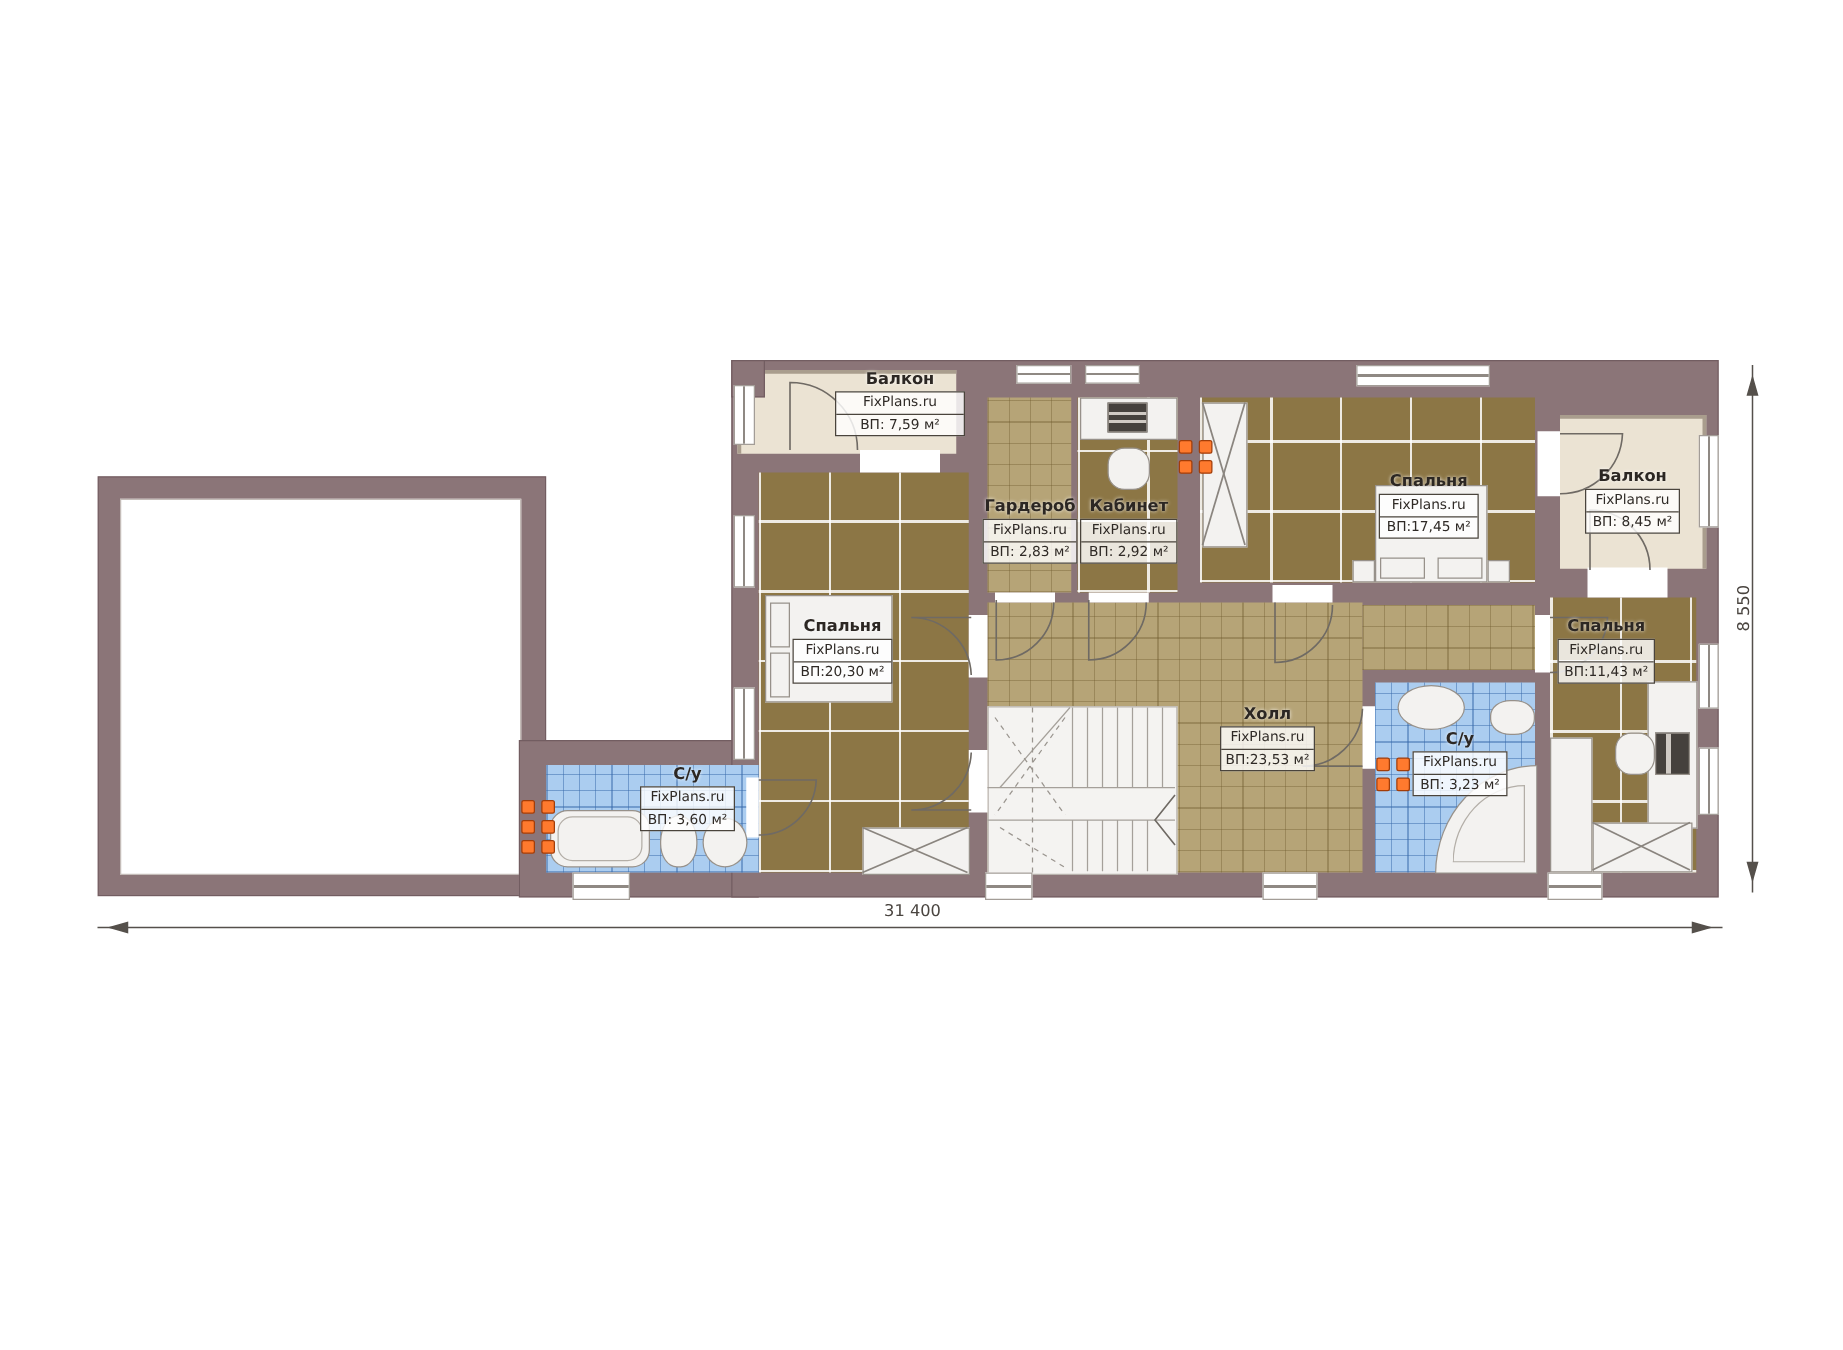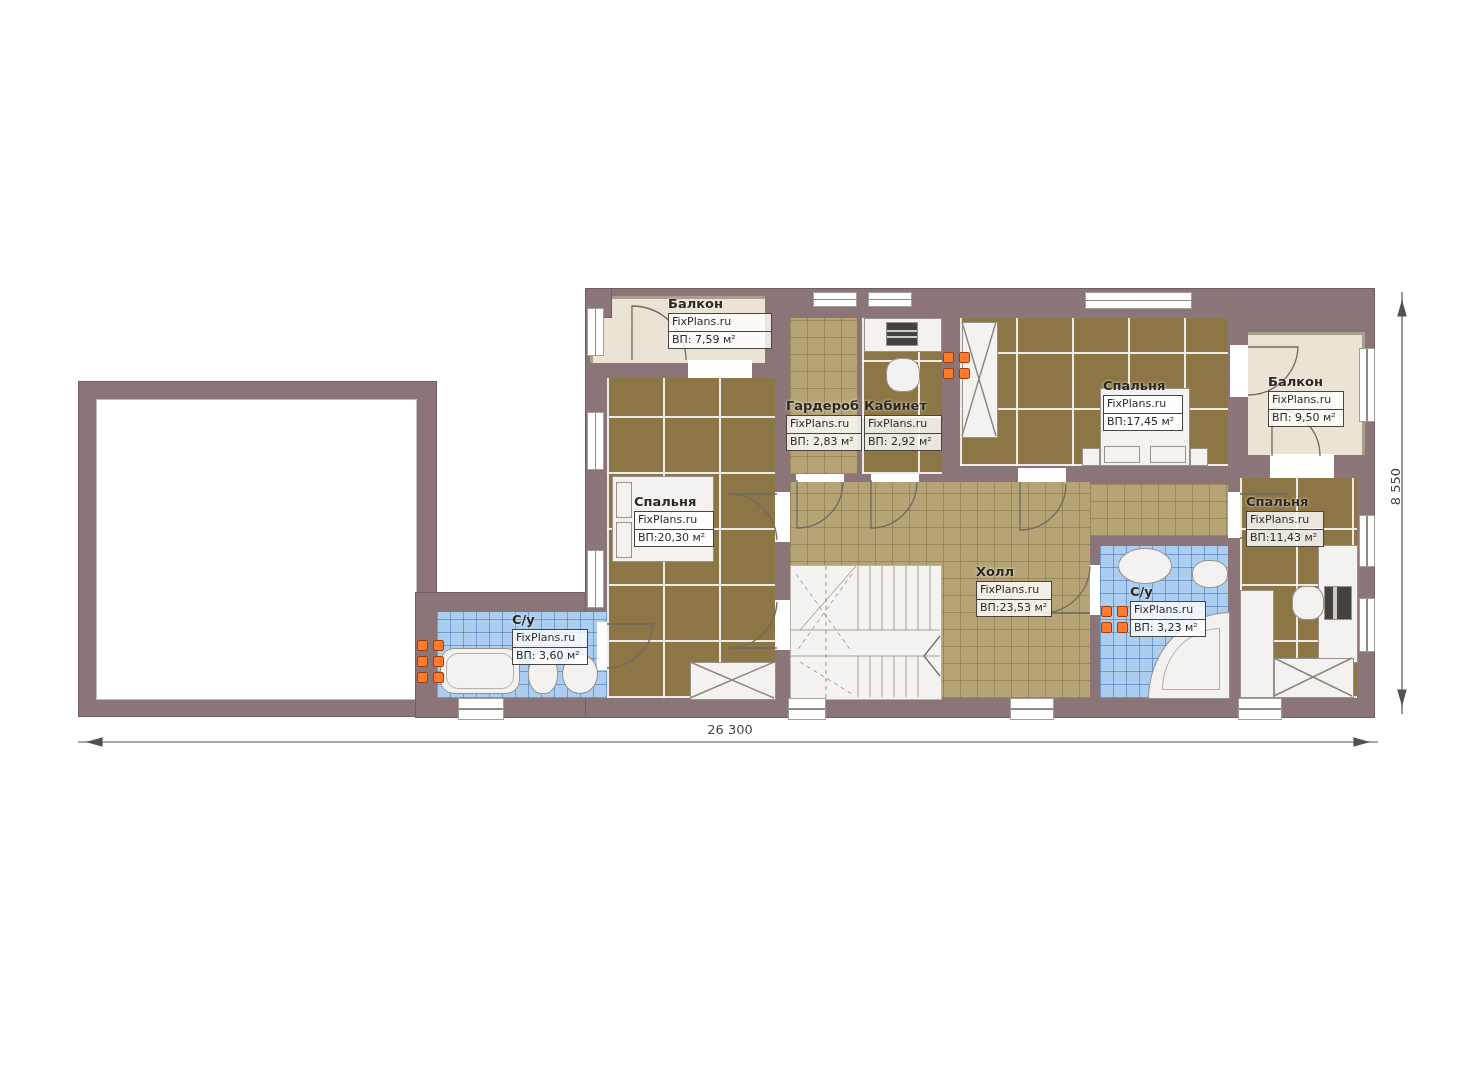--- a/index.html
+++ b/index.html
@@ -25,21 +25,21 @@
   .win{position:absolute;background:#fff;border:1px solid #a39d97;}
   .win-h{background-image:linear-gradient(to bottom,transparent 44%,#8f8983 44%,#8f8983 56%,transparent 56%);}
   .win-v{background-image:linear-gradient(to right,transparent 44%,#8f8983 44%,#8f8983 56%,transparent 56%);}
   .opening{position:absolute;background:#fff;}
   .furn{position:absolute;background:#f3f2f0;border:1px solid #97918a;}
   .furn-round{border-radius:50%;}
   .dark{background:#45413d;}
   .rad{position:absolute;display:flex;flex-direction:column;gap:5px;}
   .rad .pair{display:flex;gap:5px;}
   .rad .dot{width:9px;height:9px;border-radius:2px;background:#ff7a2e;border:1px solid #a33d08;}
-  .room-label{position:absolute;z-index:30;}
+  .room-label{position:absolute;text-align:center;z-index:30;}
   .rl-title{font-size:13px;font-weight:bold;color:#2c2username:#2c2723;color:#2c2723;margin-bottom:2px;text-shadow:0 0 3px rgba(255,255,255,.9);}
   .rl-box{background:rgba(255,255,255,.82);border:1px solid #4a443c;font-size:11px;line-height:1.15;}
   .rl-row{padding:2px 3px;white-space:nowrap;}
   .rl-row + .rl-row{border-top:1px solid #4a443c;}
   .dim-label{position:absolute;font-size:13px;color:#4a4540;z-index:25;}
   .dim-v{writing-mode:vertical-rl;transform:rotate(180deg);}
   svg.linework{position:absolute;left:0;top:0;z-index:20;pointer-events:none;}
 </style>
 </head>
 <body>
@@ -241,21 +241,21 @@
     <div class="rl-title">Спальня</div>
     <div class="rl-box">
         <div class="rl-row">FixPlans.ru</div>
     <div class="rl-row">ВП:17,45 м²</div>
       </div>
   </div>
   <div class="room-label" style="left:1268px;top:374px;width:76px;">
     <div class="rl-title">Балкон</div>
     <div class="rl-box">
         <div class="rl-row">FixPlans.ru</div>
-    <div class="rl-row">ВП: 9,50 м²</div>
+    <div class="rl-row">ВП: 8,45 м²</div>
       </div>
   </div>
   <div class="room-label" style="left:634px;top:494px;width:80px;">
     <div class="rl-title">Спальня</div>
     <div class="rl-box">
         <div class="rl-row">FixPlans.ru</div>
     <div class="rl-row">ВП:20,30 м²</div>
       </div>
   </div>
   <div class="room-label" style="left:1246px;top:494px;width:78px;">
@@ -280,16 +280,16 @@
       </div>
   </div>
   <div class="room-label" style="left:512px;top:612px;width:76px;">
     <div class="rl-title">С/у</div>
     <div class="rl-box">
         <div class="rl-row">FixPlans.ru</div>
     <div class="rl-row">ВП: 3,60 м²</div>
       </div>
   </div>
 
-  <div class="dim-label" style="left:680px;top:722px;width:100px;text-align:center;">26 300</div>
+  <div class="dim-label" style="left:680px;top:722px;width:100px;text-align:center;">31 400</div>
   <div class="dim-label dim-v" style="left:1388px;top:468px;">8 550</div>
 
 </div>
 
 </body></html>

